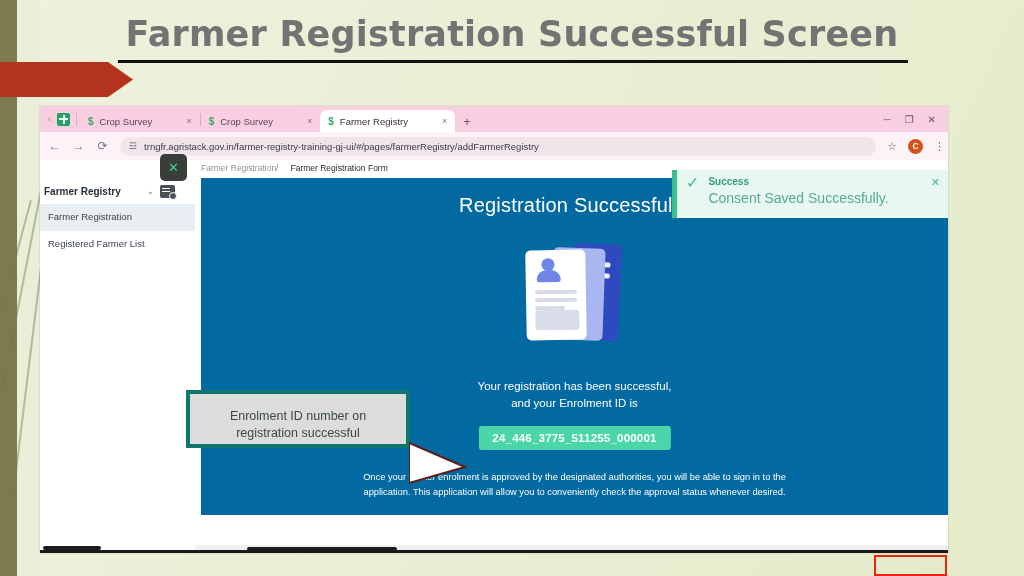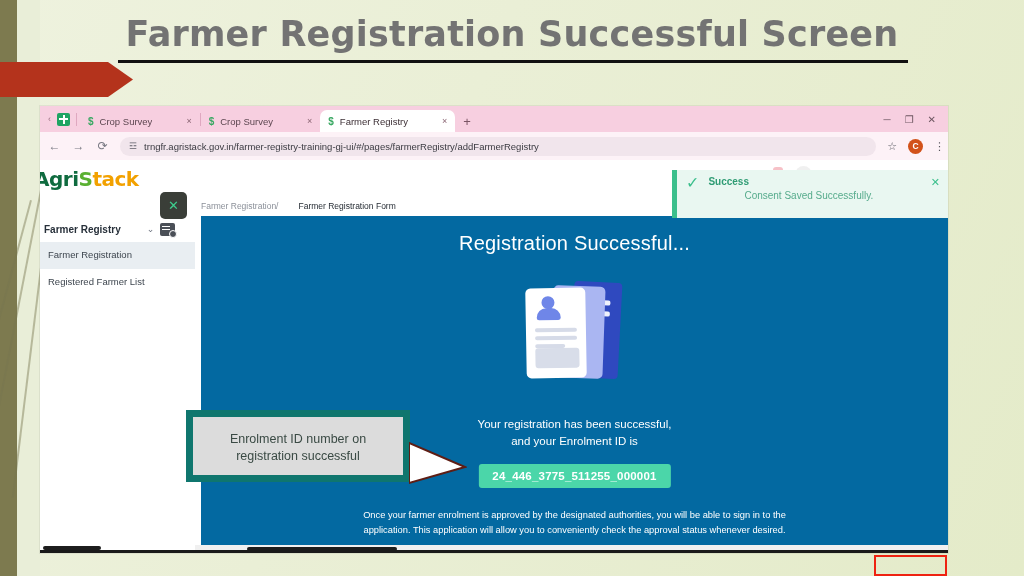--- a/index.html
+++ b/index.html
@@ -85,21 +85,21 @@
   #module-chev{font-size:9px;color:#6d7480;margin-left:20px;}
   #module-doc-icon{width:15px;height:13px;background:#4a4f57;border-radius:2px;position:relative;}
   #module-doc-icon::before{content:"";position:absolute;left:2px;top:3px;width:8px;height:1.4px;background:#fff;
      box-shadow:0 3px 0 #fff;}
   #module-doc-icon::after{content:"";position:absolute;right:-2px;bottom:-2px;width:6px;height:6px;
      background:#4a4f57;border-radius:50%;border:1.4px solid #fff;}
   .nav-item{padding:7px 6px 7px 8px;font-size:9.5px;color:#3d454e;line-height:1.35;}
   .nav-item.selected{background:#e9eef2;}
   
   #main-panel{flex:1;position:relative;background:#fff;}
-  #breadcrumb{height:16px;display:flex;align-items:center;gap:20px;padding-left:6px;font-size:8.5px;}
+  #breadcrumb{height:16px;display:flex;align-items:center;gap:12px;padding-left:6px;font-size:8.5px;}
   #bc-parent{color:#8b9099;}
   #bc-current{color:#1f262e;font-weight:normal;}
   #success-card{position:absolute;left:6px;top:18px;right:0;bottom:0;background:#0369a1;overflow:hidden;}
   #success-heading{text-align:center;color:#fff;font-size:20px;margin-top:16px;letter-spacing:.2px;}
   
   #id-illustration{position:absolute;left:50%;transform:translateX(-50%);top:62px;width:110px;height:106px;}
   .card-back{position:absolute;left:52px;top:4px;width:48px;height:96px;background:#2f49bf;
      border-radius:4px;transform:rotate(3deg);}
   .card-back-bar{position:absolute;left:7px;width:30px;height:5px;background:#eef1fb;border-radius:2px;}
   .card-mid{position:absolute;left:32px;top:8px;width:52px;height:92px;background:#aab6f2;
@@ -123,25 +123,25 @@
   #h-scroll-mid{position:absolute;left:155px;bottom:1px;right:0;height:7px;background:#f0f0f0;}
   #h-scroll-thumb{position:absolute;left:207px;bottom:2px;width:150px;height:4px;background:#1d1d1d;border-radius:2px;}
   #browser-bottom-rule{position:absolute;left:0;right:0;bottom:0;height:3px;background:#1a1a1a;}
   
   #toast{position:absolute;left:672px;top:170px;width:276px;height:48px;background:#e9f7f1;
      border-left:5px solid #3bbf8c;display:flex;align-items:flex-start;gap:9px;padding:6px 8px 0 9px;
      box-sizing:border-box;}
   #toast-check{color:#3bbf8c;font-size:16px;line-height:14px;}
   #toast-body{flex:1;}
   #toast-title{font-weight:bold;font-size:10px;color:#2f9c74;}
-  #toast-msg{font-size:10px;color:#56ab8c;margin-top:3px;margin-left:36px;}
+  #toast-msg{font-size:14px;color:#56ab8c;margin-top:3px;}
   #toast-close{font-size:11px;color:#3bbf8c;}
   
-  #callout{position:absolute;left:186px;top:410px;width:224px;height:72px;background:#dcdcdc;
-     border:7px solid #0f766e;box-sizing:border-box;}
+  #callout{position:absolute;left:186px;top:390px;width:224px;height:58px;background:#dcdcdc;
+     border:4px solid #0f766e;box-sizing:border-box;}
   #callout-text{padding:14px 10px 0 10px;text-align:center;font-size:12.5px;color:#3a4a44;line-height:1.35;}
   #callout-tail{position:absolute;left:409px;top:441px;width:58px;height:44px;}
   #callout-tail svg{display:block;}
 </style>
 </head>
 <body>
 
 <div id="slide-bg"></div>
 <div id="slide-left-strip"></div>
 <div id="slide-left-pale"></div>
@@ -200,34 +200,20 @@
       <span id="omni-tune-icon">☲</span>
       <span id="omni-url" title="trngfr.agristack.gov.in/farmer-registry-training-gj-ui/#/pages/farmerRegistry/addFarmerRegistry">trngfr.agristack.gov.in/farmer-registry-training-gj-ui/#/pages/farmerRegistry/addFarmerRegistry</span>
     </div>
     <span id="star-icon">☆</span>
     <span id="avatar">C</span>
     <span id="kebab">⋮</span>
   </div>
 
   <div id="page-body">
 
-    <div id="app-header">
-      <div id="logo">
-        <span class="logo-agri">Agri</span><span class="logo-s">S</span><span class="logo-tack">tack</span>
-      </div>
-      <div id="header-right">
-        <span id="bell-icon">
-          <span class="bell-body"></span>
-            <span class="bell-dot"></span>
-        </span>
-        <span id="user-avatar-hdr"></span>
-        <span id="user-name-hdr">OPC_A0R_1_V_511255</span>
-        <span id="hdr-chev">⌄</span>
-      </div>
-    </div>
 
     <div id="content-split">
 
       <div id="sidebar">
         <div id="sidebar-close-btn">✕</div>
 
         <div id="module-select">
           <span id="module-label">Farmer Registry</span>
           <span id="module-chev">⌄</span>
           <span id="module-doc-icon"></span>

